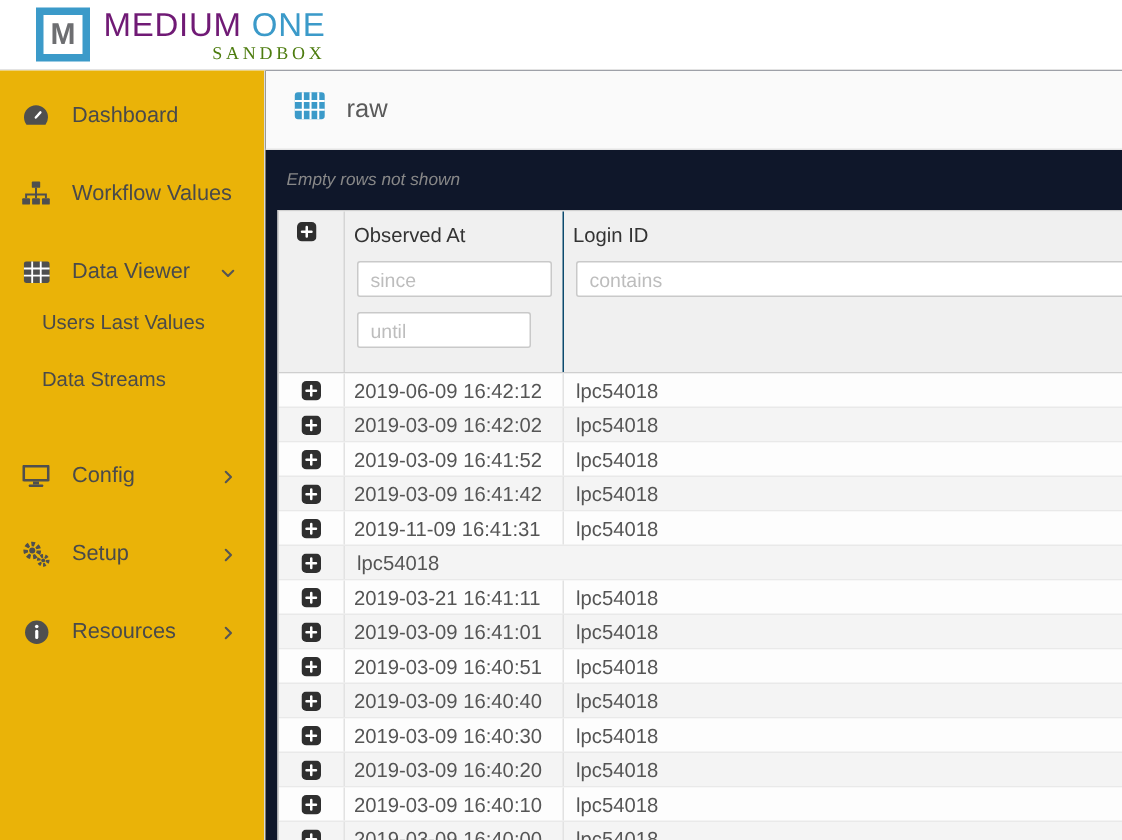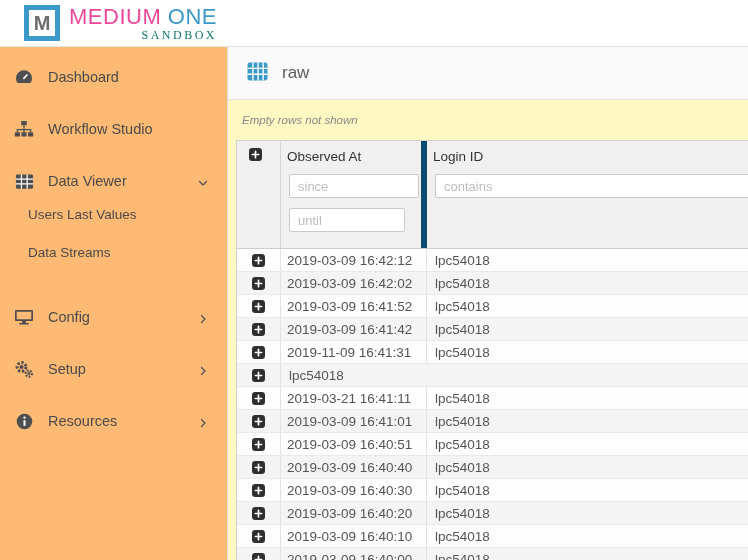--- a/index.html
+++ b/index.html
@@ -8,30 +8,30 @@
 
   
   .topbar { height:47px; background:#fff; border-bottom:1px solid #e3e3e3;
     display:flex; align-items:center; padding-left:24px; }
   .logo { display:flex; align-items:center; cursor:pointer; }
   .logo-square { width:36px; height:36px; border:5px solid #3b9ac9; background:#fff;
     display:flex; align-items:center; justify-content:center; }
   .logo-m { font-size:20px; font-weight:bold; color:#6d6e71; line-height:1; }
   .logo-text { margin-left:9px; display:flex; flex-direction:column; align-items:flex-end; }
   .logo-line1 { font-size:22px; letter-spacing:0.5px; line-height:24px; white-space:nowrap; }
-  .logo-medium { color:#ec4899;text-align:center; }
+  .logo-medium { color:#701a75;text-align:center; }
   .logo-one { color:#3b9ac9;margin-top:20px; }
   .logo-sub { font-family:"Liberation Serif", serif; font-size:12px; letter-spacing:2.5px;
-    color:#0f766e; line-height:13px; }
+    color:#4d7c0f; line-height:13px; }
 
   
   .shell { display:flex; height:513px; }
-  .sidebar { width:228px; background:#fdba74; border-right:1px solid #dcdcdc;
+  .sidebar { width:177px; background:#eab308; border-right:1px solid #dcdcdc;
     padding-top:4px; flex:none; }
-  .main { flex:1; background:#fef9c3; overflow:hidden; display:flex; flex-direction:column; }
+  .main { flex:1; background:#0f172a; overflow:hidden; display:flex; flex-direction:column; }
 
   
   .nav-item { height:52px; display:flex; align-items:center; padding:0 18px 0 14px;
     cursor:pointer; color:#4a4a4a; }
   .nav-icon { width:20px; height:20px; flex:none; display:flex; align-items:center;
     justify-content:center; }
   .nav-label { margin-left:14px; font-size:14.5px; flex:1; }
   .nav-chevron { width:12px; height:12px; flex:none; }
   .nav-sub { padding:0 0 8px 0; }
   .nav-subitem { height:38px; display:flex; align-items:flex-start; padding-left:28px;
@@ -42,21 +42,21 @@
     display:flex; align-items:center; padding-left:19px; flex:none; }
   .main-title { margin-left:14px; font-size:17px; color:#5a5a5a; }
   .notice { font-size:11.5px; font-style:italic; color:#888; padding:14px 0 0 14px;
     height:40px; flex:none; }
 
   
   .tbl { margin-left:8px; width:1000px; border:1px solid #d0d0d0; background:#fff; }
   .tbl-head { display:flex; background:#f0f0f0; border-bottom:1px solid #cfcfcf; }
   .th { padding:7px 8px 16px 6px; }
   .th-plus { width:44px; flex:none; border-right:1px solid #d5d5d5; padding:7px 0 0 12px; }
-  .th-observed { width:146px; flex:none; border-right:6px solid #0c4a6e; }
+  .th-observed { width:146px; flex:none; border-right:1px solid #0c4a6e; }
   .th-login { flex:1; }
   .th-label { font-size:13.5px; color:#333; line-height:18px; }
   .flt { display:block; height:24px; border:1px solid #c9c9c9; border-radius:2px;
     background:#fff; font-size:13px; color:#555; padding:0 8px; outline:none;
     font-family:"Liberation Sans", sans-serif; }
   .flt::placeholder { color:#bdbdbd; opacity:1; }
   .flt-since { width:130px; margin:8px 0 0 2px; }
   .flt-until { width:116px; margin:10px 0 0 2px; }
   .flt-contains { width:calc(100% - 4px); margin:8px 0 0 2px; }
 
@@ -107,21 +107,21 @@
         <svg width="20" height="20" viewBox="0 0 20 20">
           <g fill="#4f4f4f">
             <rect x="7.2" y="2" width="5.6" height="4.2" rx="0.6"></rect>
             <rect x="0.8" y="13.2" width="5.2" height="4.2" rx="0.6"></rect>
             <rect x="7.4" y="13.2" width="5.2" height="4.2" rx="0.6"></rect>
             <rect x="14" y="13.2" width="5.2" height="4.2" rx="0.6"></rect>
           </g>
           <path d="M10 6.2v3M3.4 13.2v-2.6h13.2v2.6M10 9.2v4" stroke="#4f4f4f" stroke-width="1.3" fill="none"></path>
         </svg>
       </span>
-      <span class="nav-label">Workflow Studio</span>
+      <span class="nav-label">Workflow Values</span>
     </div>
 
     <div class="nav-item">
       <span class="nav-icon">
         <svg width="19" height="19" viewBox="0 0 20 20">
           <rect x="1" y="2.5" width="18" height="15" rx="1.5" fill="#4f4f4f"></rect>
           <path d="M1 7.4h18M1 12.4h18M6.8 2.5v15M12.8 2.5v15" stroke="#fff" stroke-width="1.3" fill="none"></path>
         </svg>
       </span>
       <span class="nav-label">Data Viewer</span>
@@ -232,21 +232,21 @@
       <div id="table-body">
   <div class="tr">
     <div class="td td-plus">
       <button class="plus-btn">
         <svg width="13" height="13" viewBox="0 0 14 14">
                   <rect width="14" height="14" rx="3.5" fill="#2f2f2f"></rect>
                   <path d="M7 3.6v6.8M3.6 7h6.8" stroke="#fff" stroke-width="1.8" stroke-linecap="round"></path>
                 </svg>
       </button>
     </div>
-    <div class="td td-observed">2019-03-09 16:42:12</div>
+    <div class="td td-observed">2019-06-09 16:42:12</div>
     <div class="td td-login">lpc54018</div>
   </div>
 
   <div class="tr">
     <div class="td td-plus">
       <button class="plus-btn">
         <svg width="13" height="13" viewBox="0 0 14 14">
                   <rect width="14" height="14" rx="3.5" fill="#2f2f2f"></rect>
                   <path d="M7 3.6v6.8M3.6 7h6.8" stroke="#fff" stroke-width="1.8" stroke-linecap="round"></path>
                 </svg>

